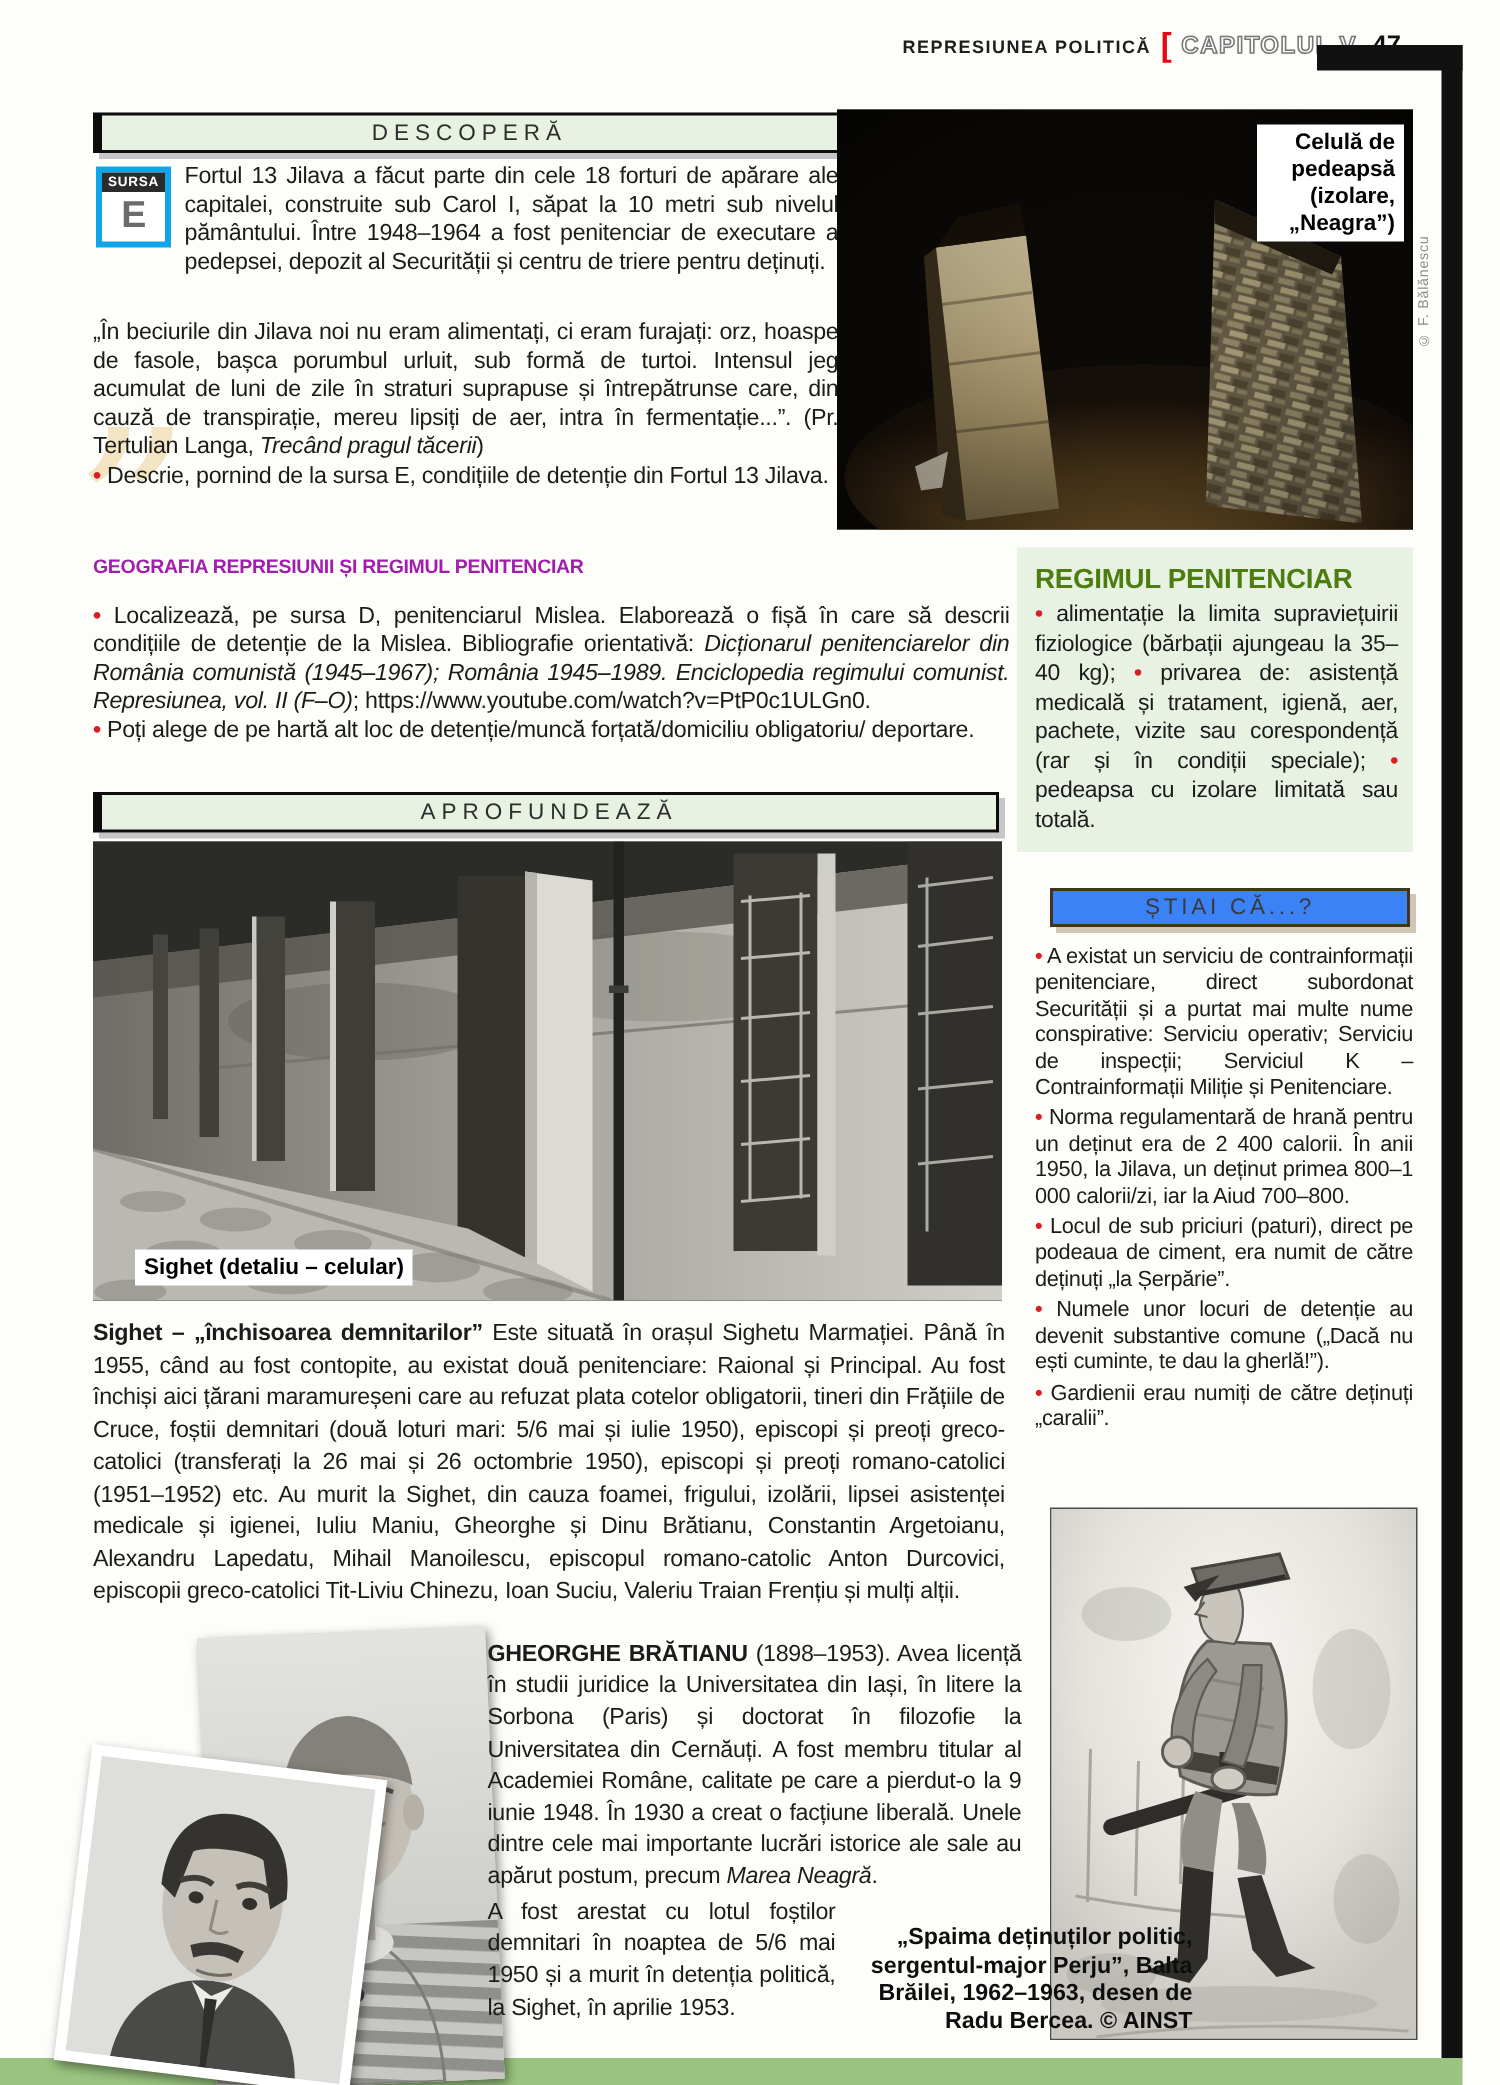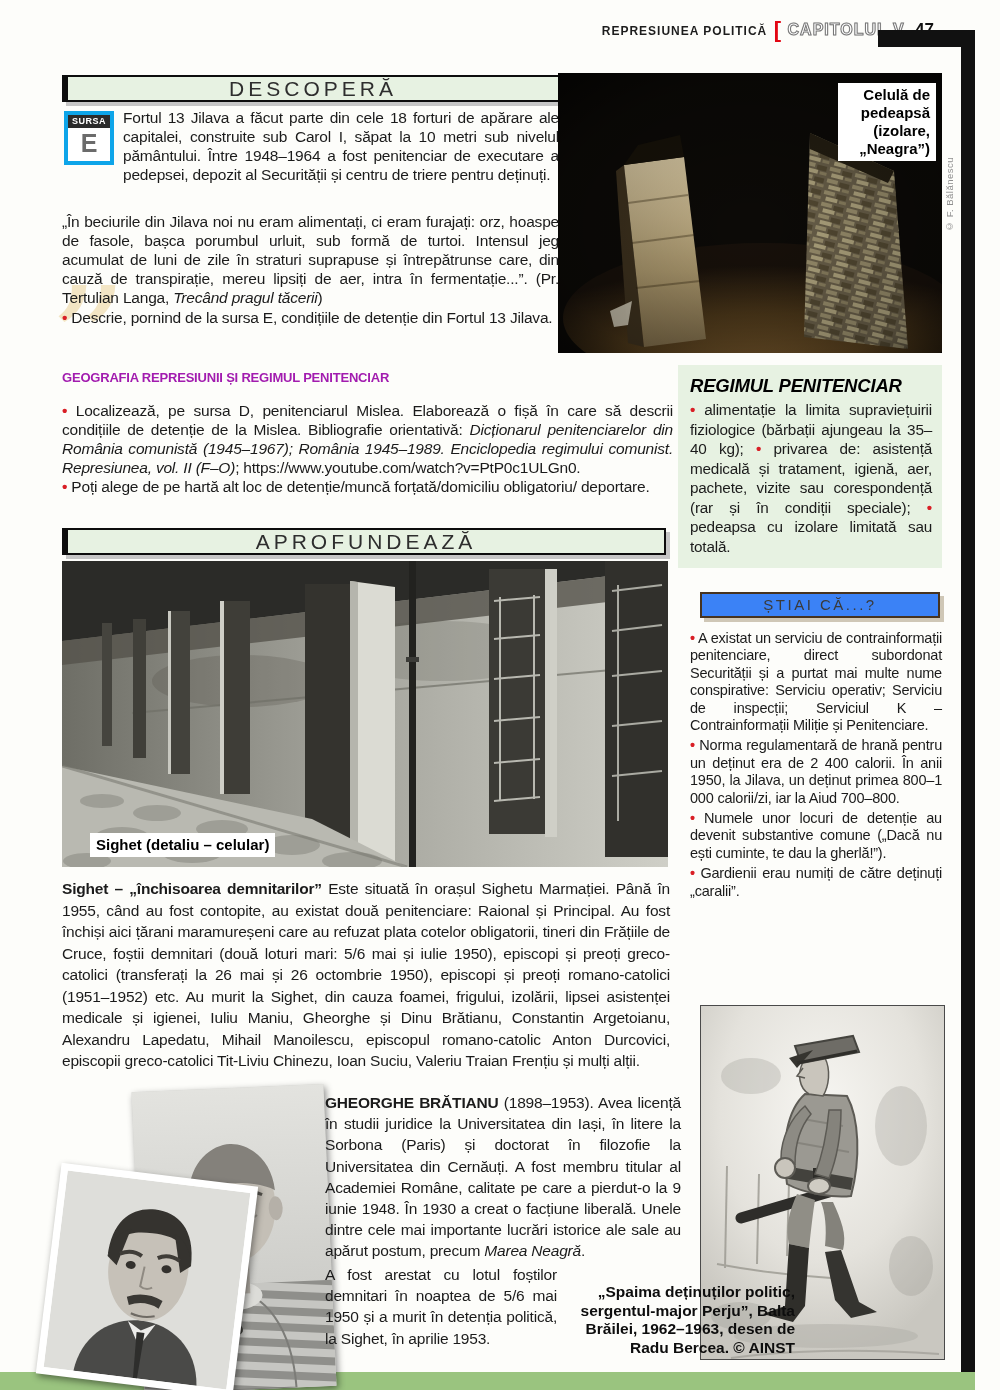--- a/index.html
+++ b/index.html
@@ -12,33 +12,33 @@
   
   .hdr-title{font-size:12px;font-weight:bold;letter-spacing:1px;color:#1d1d1d;}
   .hdr-bracket{font-size:22px;font-weight:bold;color:#e30613;position:relative;top:2px;padding:0 2px;}
   .hdr-chapter{font-size:16px;font-weight:bold;letter-spacing:1px;color:#fff;
                -webkit-text-stroke:1px #777;text-shadow:0 0 1px #777;}
   .hdr-page{font-size:17px;font-weight:bold;color:#111;padding-left:6px;}
   .blackbar{background:#111;}
   
   .label-box{background:#e7f2e2;border:2px solid #0d0d0d;border-left:6px solid #0d0d0d;
              box-shadow:4px 4px 0 #c6c6c6;text-align:center;}
-  .label-box span{font-size:21px;letter-spacing:4px;color:#2e2e2e;}
+  .label-box span{font-size:15px;letter-spacing:4px;color:#2e2e2e;}
   .tan-box{background:#3b82f6;border:2px solid #46331f;box-shadow:4px 4px 0 #cfc7b6;text-align:center;}
   .tan-box span{font-size:15px;letter-spacing:2.5px;color:#3a3a3a;}
   
   .sursa{float:left;width:42px;height:46px;border:4px solid #0ea5e9;background:#fff;
          margin:3px 9px 2px 2px;text-align:center;}
   .sursa .s-top{display:block;background:#2b2b2b;color:#fff;font-size:9px;font-weight:bold;
                 letter-spacing:.5px;line-height:13px;}
   .sursa .s-letter{display:block;font-size:25px;font-weight:bold;color:#6b6b6b;line-height:31px;}
   .deco-quote{font-family:"DejaVu Serif",serif;font-size:150px;line-height:1;color:#f3e5c4;z-index:0;}
   .z1{z-index:1;}
   h2.section{margin:0;font-size:13px;font-weight:bold;letter-spacing:-0.2px;color:#a21caf;}
-  .red-head{margin:0 0 3px 0;font-size:18.5px;font-weight:bold;color:#000000;letter-spacing:-0.2px;font-style:italic;}
+  .red-head{margin:0 0 3px 0;font-size:18.5px;font-weight:bold;color:#4d7c0f;letter-spacing:-0.2px;}
   .photo{background:#000;}
   .photo-caption{position:absolute;background:#fff;font-weight:bold;font-size:15px;line-height:18px;
                  padding:3px 6px;color:#000000;}
   .credit-vert{writing-mode:vertical-rl;transform:rotate(180deg);font-size:9.5px;color:#8e8e8e;letter-spacing:.5px;}
   .green-panel{background:#e7f2e2;box-sizing:border-box;padding:10px 10px 12px 12px;}
   .green-panel .panel-txt{font-size:15.3px;line-height:19.5px;letter-spacing:-0.2px;}
   .stiai-txt p{margin:0 0 3px 0;font-size:14.5px;line-height:17.4px;letter-spacing:-0.2px;}
   .sighet-par{font-size:15.5px;line-height:21.5px;letter-spacing:-0.2px;}
   .brat{font-size:15.5px;line-height:21.2px;letter-spacing:-0.2px;}
   .draw-cap{font-weight:bold;font-size:15.5px;line-height:18.5px;color:#0d0d0d;text-align:right;}
@@ -228,20 +228,21 @@
   <div class="abs sighet-par just" style="top:878px;left:62px;width:608px;">
     <b>Sighet – „închisoarea demnitarilor”</b><span> Este situată în orașul Sighetu Marmației. Până în 1955, când au fost contopite, au existat două penitenciare: Raional și Principal. Au fost închiși aici țărani maramureșeni care au refuzat plata cotelor obligatorii, tineri din Frățiile de Cruce, foștii demnitari (două loturi mari: 5/6 mai și iulie 1950), episcopi și preoți greco-catolici (transferați la 26 mai și 26 octombrie 1950), episcopi și preoți romano-catolici (1951–1952) etc. Au murit la Sighet, din cauza foamei, frigului, izolării, lipsei asistenței medicale și igienei, Iuliu Maniu, Gheorghe și Dinu Brătianu, Constantin Argetoianu, Alexandru Lapedatu, Mihail Manoilescu, episcopul romano-catolic Anton Durcovici, episcopii greco-catolici Tit-Liviu Chinezu, Ioan Suciu, Valeriu Traian Frențiu și mulți alții.</span>
   </div>
 
   <div class="abs tan-box" style="top:592px;left:700px;width:236px;height:22px;line-height:22px;">
     <span>ȘTIAI CĂ...?</span>
   </div>
   <div class="abs stiai-txt just" style="top:630px;left:690px;width:252px;">
     <p><span class="blt">•</span> <span>A existat un serviciu de contrainformații penitenciare, direct subordonat Securității și  a purtat mai multe nume conspirative: Serviciu operativ; Serviciu de inspecții; Serviciul K – Contrainformații Miliție și Penitenciare.</span></p>
     <p><span class="blt">•</span> <span>Norma regulamentară de hrană pentru un deținut era de 2 400 calorii. În anii 1950, la Jilava, un deținut primea 800–1 000 calorii/zi, iar la Aiud 700–800.</span></p>
+    <p><span class="blt">•</span> <span>Locul de sub priciuri (paturi), direct pe podeaua de ciment, era numit de către deținuți „la Șerpărie”.</span></p>
     <p><span class="blt">•</span> <span>Numele unor locuri de detenție au devenit substantive comune („Dacă nu ești cuminte, te dau la gherlă!”).</span></p>
     <p><span class="blt">•</span> <span>Gardienii erau numiți de către deținuți „caralii”.</span></p>
   </div>
 
   <div class="abs" style="top:1088px;left:48px;width:292px;height:302px;">
     <div class="abs pic-frame" style="left:90px;top:0;width:192px;height:302px;transform:rotate(-2.5deg);background:#d9d9d5;">
       <svg width="192" height="302" viewBox="0 0 192 302">
         <defs>
           <pattern id="stripes" width="16" height="16" patternUnits="userSpaceOnUse" patternTransform="rotate(95)">
             <rect width="16" height="16" fill="#c6c6c2"></rect>

